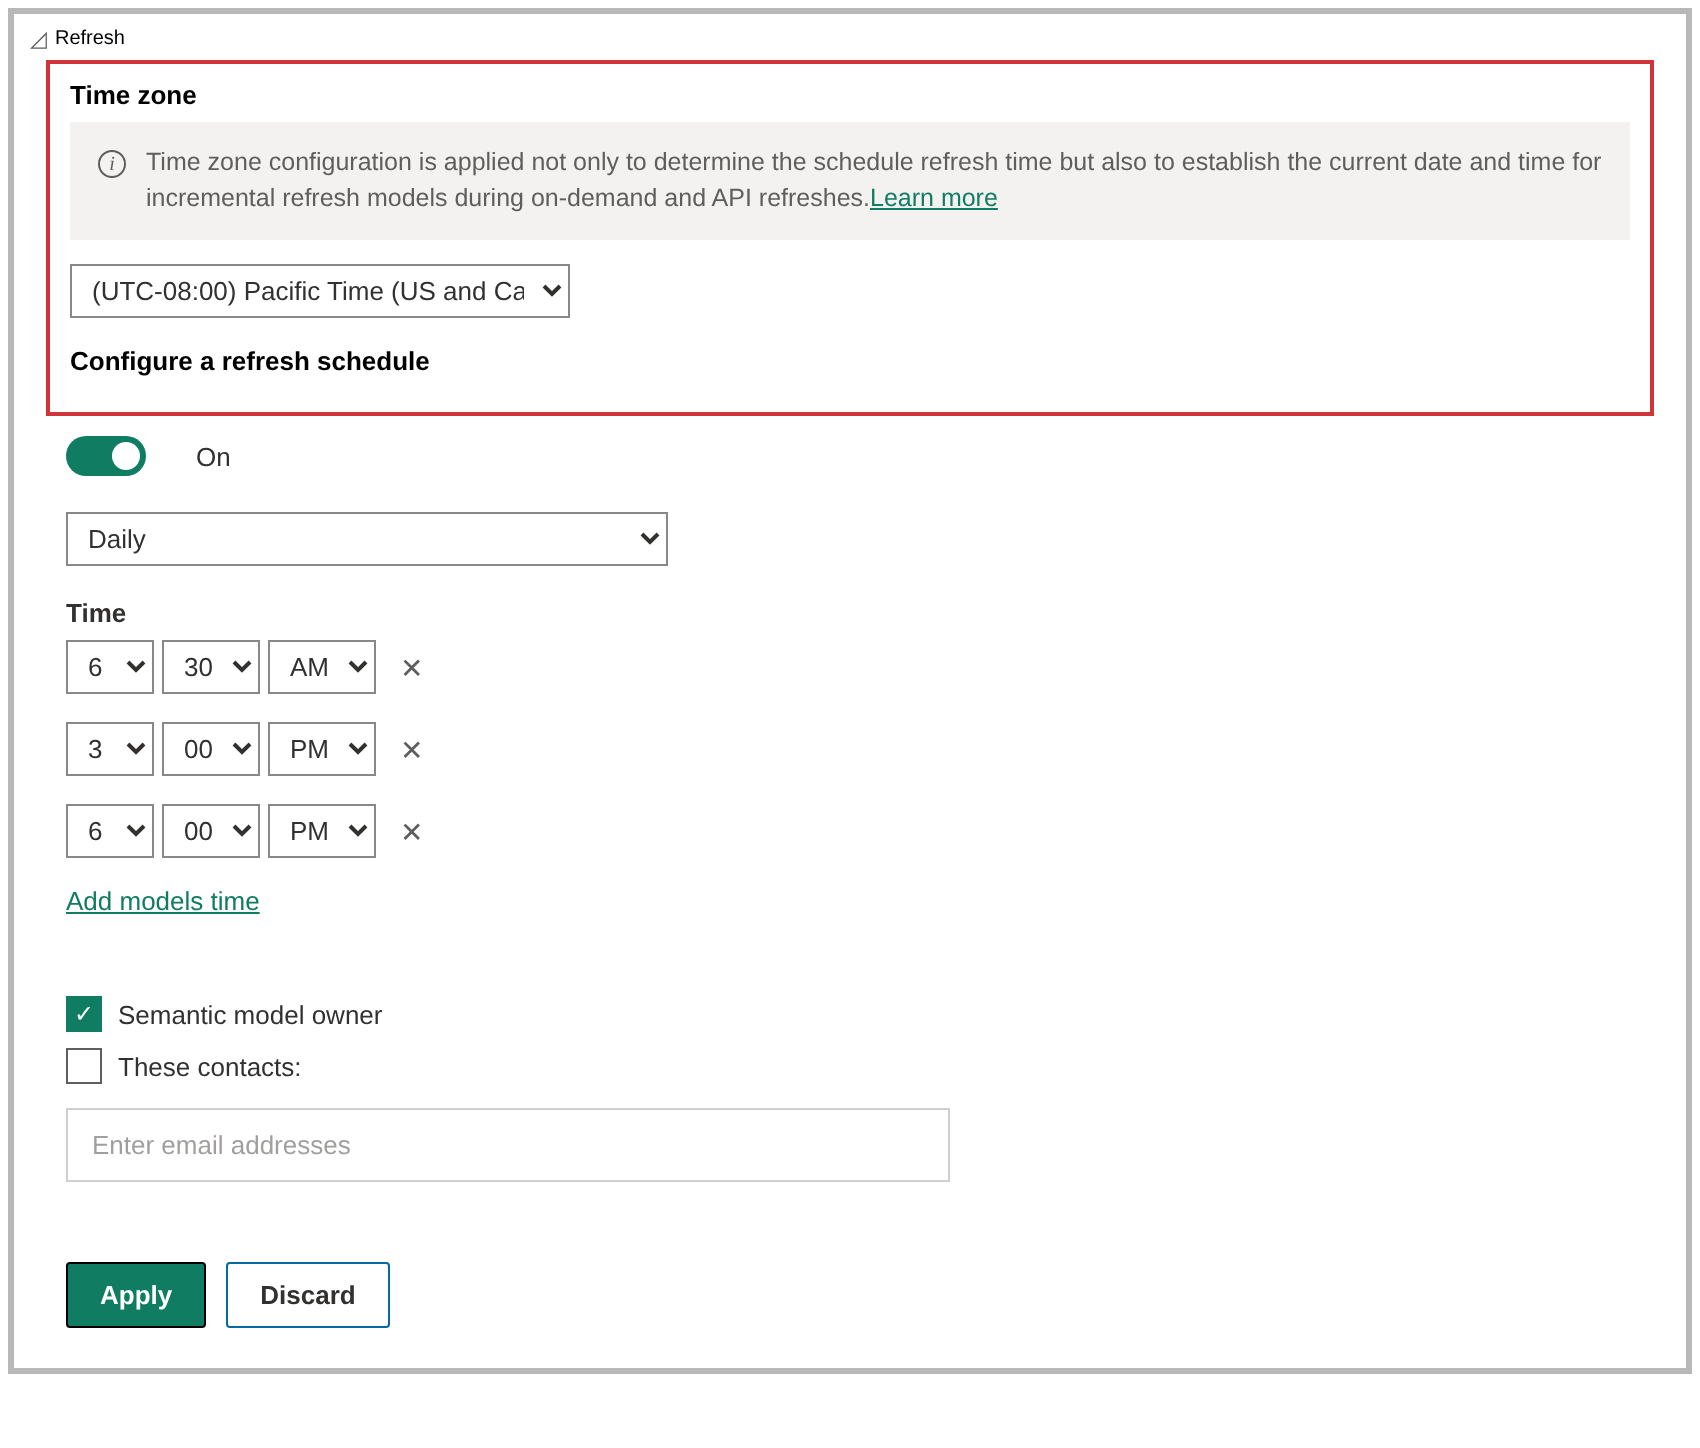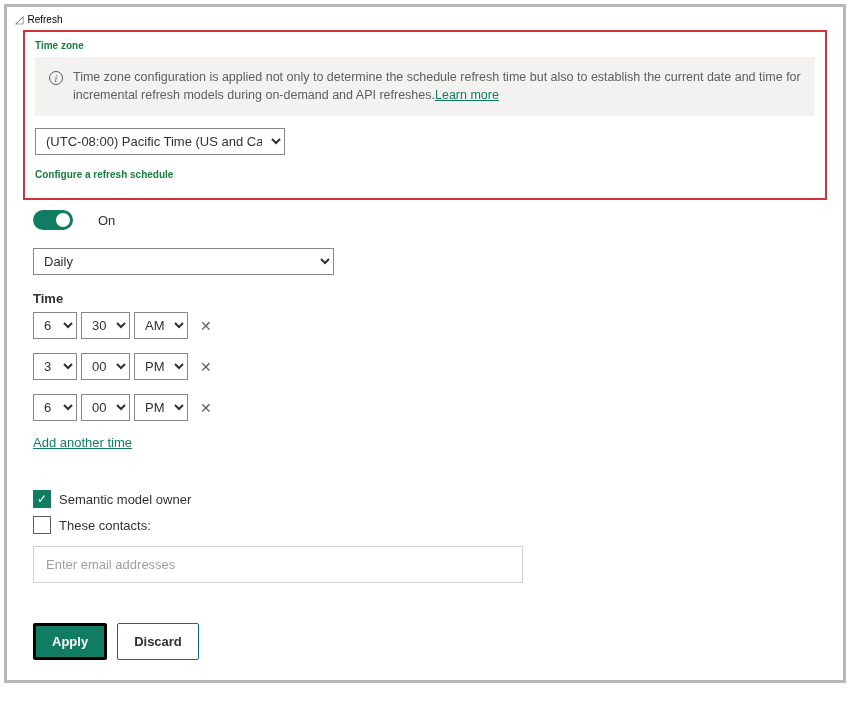--- a/index.html
+++ b/index.html
@@ -36,23 +36,23 @@
       color: #000000;
       font-weight: 400;
     }
     .highlight-box {
       border: 2px solid #d13438;
       margin: 0 16px 10px 16px;
       padding: 8px 10px 12px 10px;
     }
     .section-heading {
       font-weight: 600;
-      font-size: 10px;
+      font-size: 13px;
       margin-bottom: 6px;
-      color: #15803d;
+      color: #000000;
     }
     .info-banner {
       background: #f3f2f1;
       padding: 12px 14px;
       display: flex;
       gap: 10px;
       align-items: flex-start;
       margin-bottom: 12px;
     }
     .info-icon {
@@ -184,21 +184,21 @@
     }
     .checkbox.checked {
       background: #107c61;
       border-color: #107c61;
     }
     .checkmark {
       color: #fff;
       font-size: 12px;
     }
     .email-input {
-      width: 490px;
+      width: 442px;
       padding: 10px 12px;
       border: 1px solid #d2d0ce;
       font-size: 13px;
       color: #a19f9d;
       margin-top: 4px;
       margin-bottom: 24px;
       font-family: inherit;
     }
     .email-input::placeholder {
       color: #a19f9d;
@@ -211,21 +211,21 @@
       padding: 8px 16px;
       font-size: 13px;
       font-weight: 600;
       border-radius: 2px;
       cursor: pointer;
       font-family: inherit;
     }
     .btn-primary {
       background: #107c61;
       color: #fff;
-      border: 3px solid #000000;
+      border: 1px solid #000000;
     }
     .btn-secondary {
       background: #fff;
       color: #323130;
       border: 1px solid #0369a1;
     }
   </style>
 </head>
 <body>
 
@@ -281,21 +281,21 @@
         <span class="remove-x">✕</span>
       </div>
 
       <div class="time-row">
         <select><option>6</option></select>
         <select><option>00</option></select>
         <select><option>PM</option></select>
         <span class="remove-x">✕</span>
       </div>
 
-      <a class="add-time-link">Add another time</a>
+      <a class="add-time-link">Add models time</a>
     </div>
 
     <div class="field-group">
       <div class="checkbox-row">
         <div class="checkbox checked">
           <span class="checkmark">✓</span>
         </div>
         <span>Semantic model owner</span>
       </div>
       <div class="checkbox-row">

